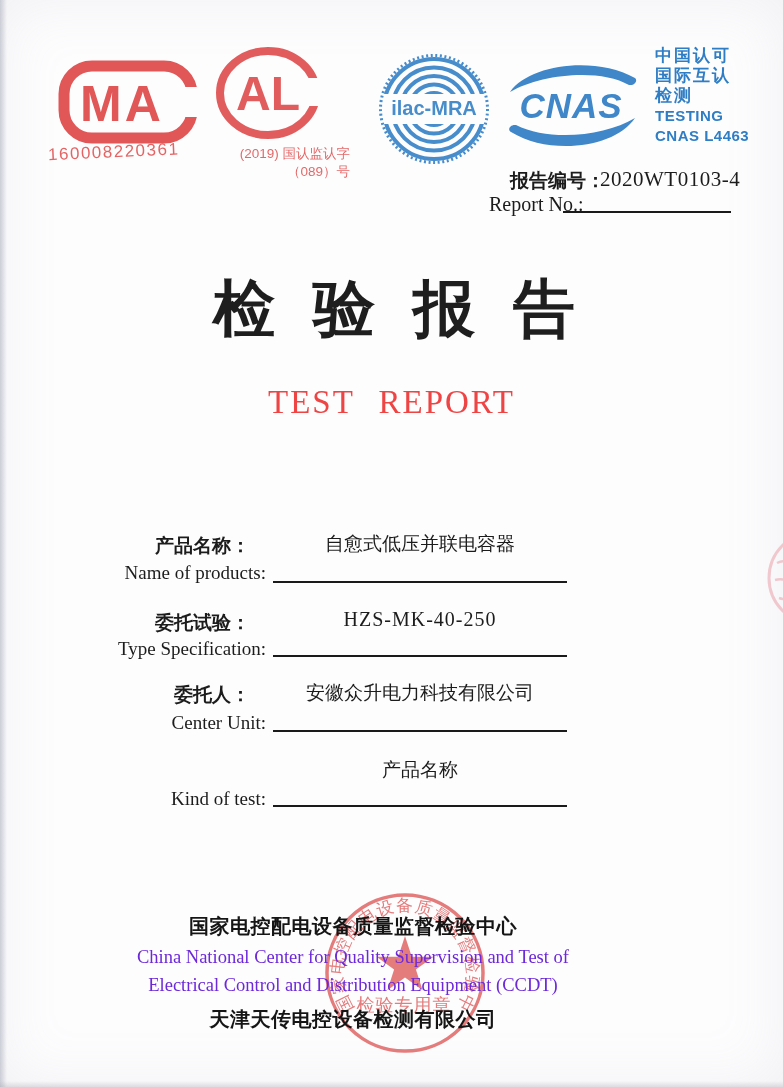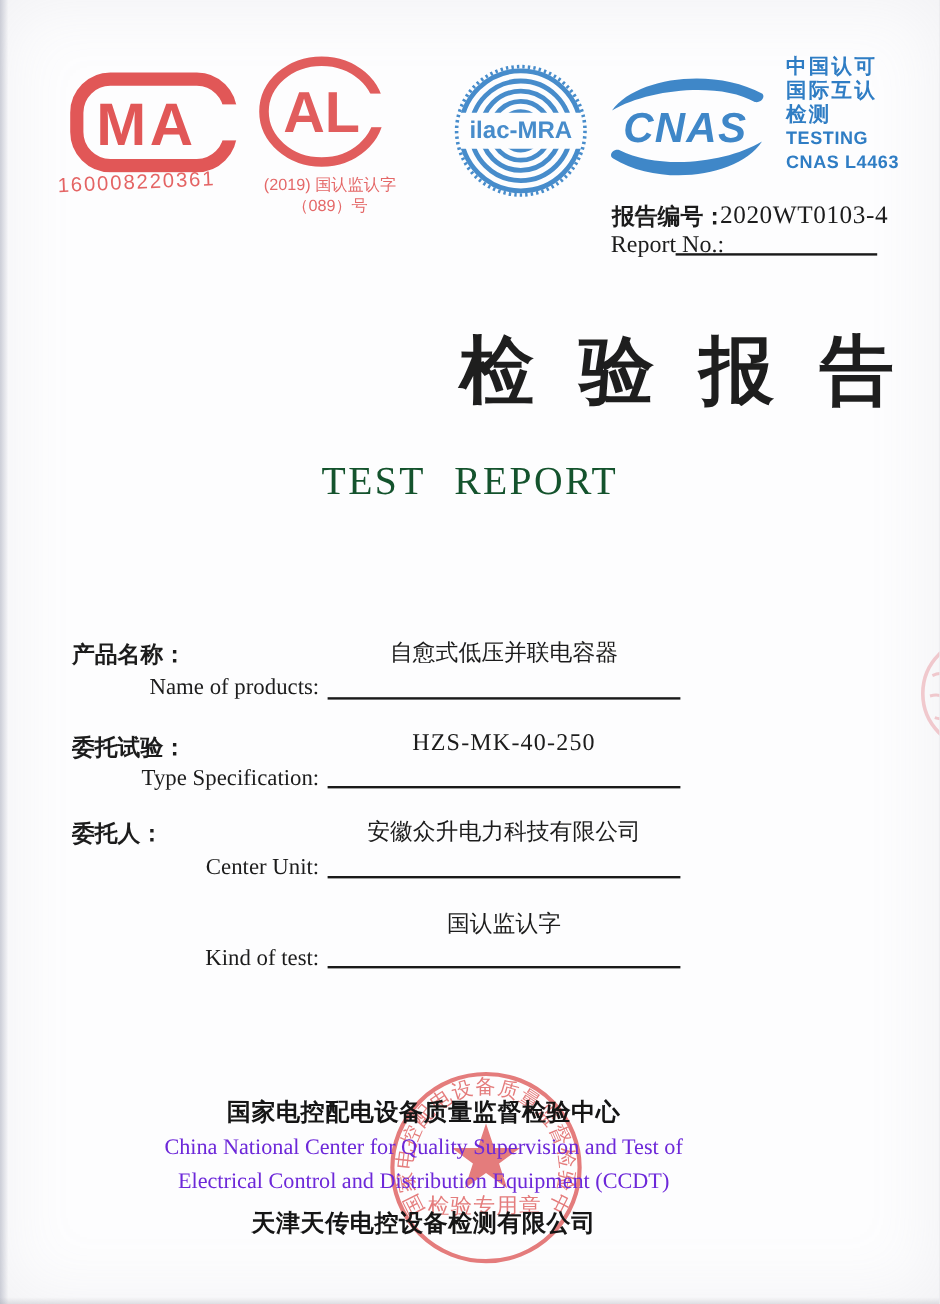--- a/index.html
+++ b/index.html
@@ -23,42 +23,42 @@
   .st-seal{stroke:var(--c-seal_red);fill:none;}
   .gap-patch{fill:#fdfdfe;}
   .cma-number{
     left:48px;top:141px;width:190px;color:var(--c-number_red);
     font-family:"Liberation Sans",sans-serif;font-size:17px;letter-spacing:1.5px;
     transform:rotate(-2.5deg);opacity:.92;
   }
   .cal-text{
     left:200px;top:145px;width:150px;color:var(--c-number_red);
     font-family:"Liberation Sans",sans-serif;font-size:13.5px;opacity:.9;
-    text-align:center;
+    text-align:right;
   }
   .cnas-side{
     left:655px;top:46px;color:var(--c-stamp_blue);
     font-family:"Liberation Sans",sans-serif;font-weight:bold;line-height:20px;
   }
   .cnas-side .zh{font-size:17px;letter-spacing:2px;}
   .cnas-side .en{font-size:15px;letter-spacing:.5px;}
   
   .rpt-zh{left:510px;top:168px;font-family:"Liberation Sans",sans-serif;
     font-weight:bold;font-size:19px;}
   .rpt-val{left:600px;top:167px;font-size:21px;letter-spacing:.5px;}
-  .rpt-en{left:489px;top:193px;font-size:20px;margin-left:20px;}
+  .rpt-en{left:489px;top:193px;font-size:20px;}
   .rpt-line{left:563px;top:211px;width:168px;height:2px;background:#1a1a1a;}
   
-  .title-zh{left:0;right:0;top:267px;text-align:right;
+  .title-zh{left:0;right:0;top:267px;text-align:center;
     font-family:"Liberation Sans",sans-serif;font-weight:bold;font-size:62px;
     letter-spacing:38px;padding-left:43px;color:#1e1e1e;}
   .title-en{left:0;right:0;top:384px;text-align:center;font-size:33px;
-    letter-spacing:2px;word-spacing:14px;color:#14532d;}
+    letter-spacing:2px;word-spacing:14px;color:#ef4444;}
   
-  .fl{left:60px;width:190px;text-align:left;
+  .fl{left:60px;width:190px;text-align:right;
     font-family:"Liberation Sans",sans-serif;font-weight:bold;font-size:19px;}
   .fe{left:60px;width:206px;text-align:right;font-size:19px;}
   .fv{left:273px;width:294px;text-align:center;font-size:19px;}
   .fv.mono{letter-spacing:1px;font-size:20px;}
   .fu{left:273px;width:294px;height:2px;background:#1a1a1a;}
   
   .foot{left:0;width:706px;text-align:center;}
   .foot.zh{font-family:"Liberation Sans",sans-serif;font-weight:bold;font-size:20px;
     letter-spacing:.5px;color:#151515;}
   .foot.en{font-size:18.5px;color:#6d28d9;}
@@ -137,21 +137,21 @@
   <div class="abs fl" style="top:610px">委托试验：</div>
   <div class="abs fv mono" style="top:608px">HZS-MK-40-250</div>
   <div class="abs fe" style="top:638px">Type Specification:</div>
   <div class="abs fu" style="top:655px"></div>
 
   <div class="abs fl" style="top:682px">委托人：</div>
   <div class="abs fv" style="top:680px">安徽众升电力科技有限公司</div>
   <div class="abs fe" style="top:712px">Center Unit:</div>
   <div class="abs fu" style="top:730px"></div>
 
-  <div class="abs fv" style="top:757px">国认监认字</div>
+  <div class="abs fv" style="top:757px">产品名称</div>
   <div class="abs fe" style="top:788px">Kind of test:</div>
   <div class="abs fu" style="top:805px"></div>
 
   <svg class="abs seal-svg" width="170" height="200" viewBox="0 0 170 200">
     <circle cx="85" cy="95" r="78" class="st-seal" stroke-width="3.5"></circle>
     <defs>
       <path id="sealArc" d="M34.2,130.6 A62,62 0 1,1 135.8,130.6" fill="none"></path>
     </defs>
     <text class="f-seal seal-ring-text">
       <textPath href="#sealArc" startOffset="0">国家电控配电设备质量监督检验中心</textPath>

